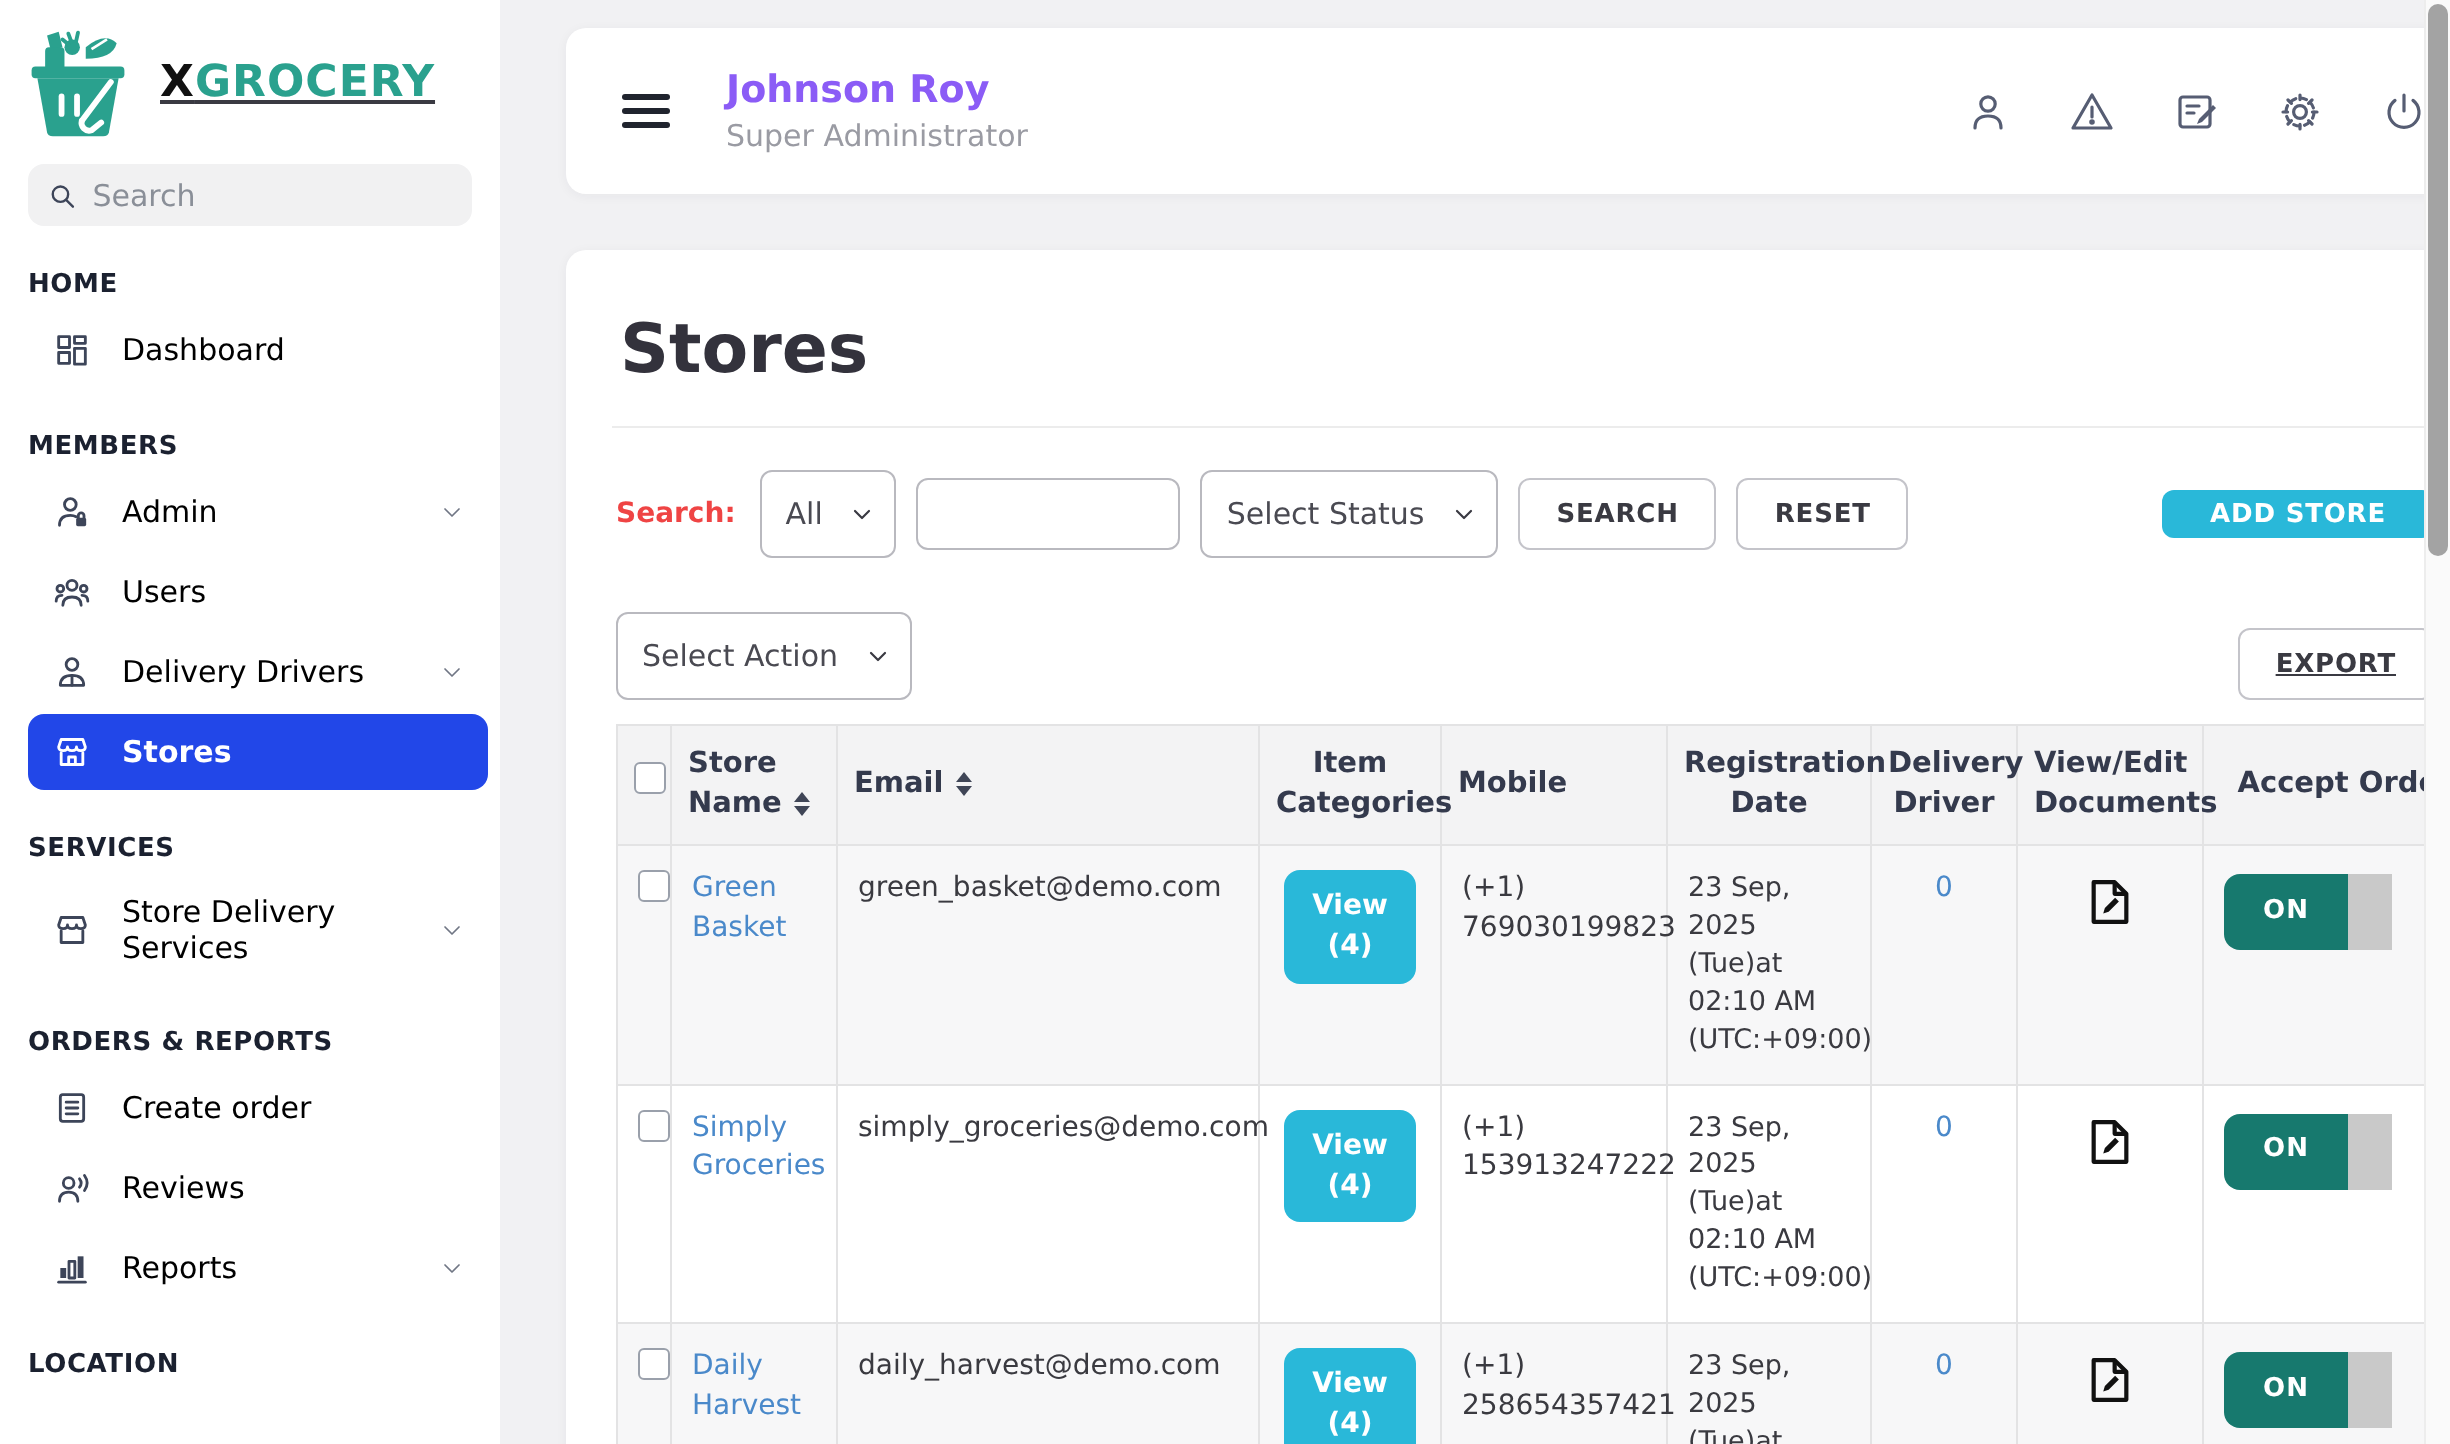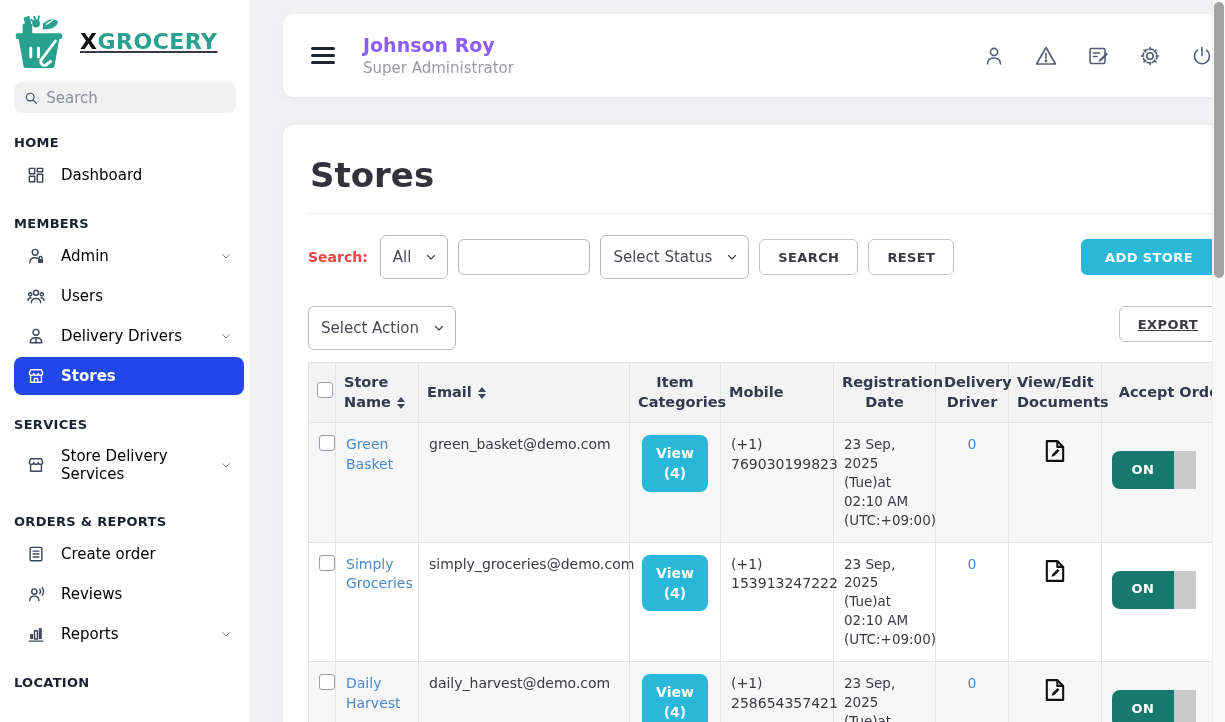--- a/index.html
+++ b/index.html
@@ -52,24 +52,24 @@
   .sel { height:44px; border:1px solid #b9b9bf; border-radius:6px; background:#fff;
     display:flex; align-items:center; gap:14px; padding:0 10px 0 12px; font-size:15px;
     color:#4a4a52; cursor:pointer; }
   .sel .chevd { width:12px; height:12px; stroke:#3a3a42; stroke-width:2.2; fill:none;
     stroke-linecap:round; stroke-linejoin:round; }
   .txt-input { height:36px; width:132px; border:1px solid #b9b9bf; border-radius:6px;
     padding:0 10px; font-size:15px; font-family:inherit; outline:none; color:#333; }
   .btn-outline { height:36px; background:#fff; border:1px solid #c4c4ca; border-radius:6px;
     font-size:13px; font-weight:bold; color:#3a3a42; letter-spacing:.4px; padding:0 18px;
     cursor:pointer; font-family:inherit; }
-  .btn-cyan { height:36px; background:#29b8d9; border:0; border-radius:6px; color:#fff;
+  .btn-cyan { height:24px; background:#29b8d9; border:0; border-radius:6px; color:#fff;
     font-size:13px; font-weight:bold; letter-spacing:.4px; padding:0 24px; cursor:pointer;
     margin-left:auto; font-family:inherit; }
-  .action-row { display:flex; align-items:flex-start; margin-top:27px; }
+  .action-row { display:flex; align-items:flex-end; margin-top:27px; }
   .action-row .btn-outline { margin-left:auto;text-decoration:underline; }
   
   .table-wrap { margin-top:12px; margin-right:-27px; overflow:hidden; }
   table { border-collapse:collapse; table-layout:fixed; width:935px; }
   th, td { border:1px solid #e3e3e4; vertical-align:top; font-size:14px; }
   thead th { background:#f3f3f4; color:#343a4d; font-weight:bold; font-size:14.5px;
     padding:10px 8px; text-align:center; height:53px; vertical-align:middle; line-height:1.35; }
   th.al, td.al { text-align:left; }
   tbody td { padding:12px 10px; height:91px; background:#fff; line-height:1.4; color:#3a3a40; }
   tbody tr.odd td { background:#f7f7f8; }
@@ -79,21 +79,21 @@
   .tri-up { width:0; height:0; border-left:4px solid transparent; border-right:4px solid transparent;
     border-bottom:5px solid #3f4556; margin-bottom:2px; }
   .tri-dn { width:0; height:0; border-left:4px solid transparent; border-right:4px solid transparent;
     border-top:5px solid #3f4556; }
   a.store-link, a.num-link { color:#4a89ca; cursor:pointer; }
   td.ctr { text-align:center; }
   .view-btn { display:inline-block; background:#29b8d9; color:#fff; font-weight:bold;
     font-size:14px; border:0; border-radius:8px; padding:8px 14px; line-height:1.45;
     cursor:pointer; font-family:inherit; }
   .doc-icon { display:inline-block; margin-top:2px; cursor:pointer; }
-  .toggle { display:inline-flex; margin-top:16px; cursor:pointer; }
+  .toggle { display:inline-flex; margin-top:2px; cursor:pointer; }
   .toggle .on { width:62px; height:38px; background:#17796e; color:#fff; font-size:13px;
     font-weight:bold; letter-spacing:.5px; display:flex; align-items:center; justify-content:center;
     border-radius:8px 0 0 8px; }
   .toggle .knob { width:22px; height:38px; background:#c9c9c9; }
   
   .scrollbar { position:fixed; top:0; right:0; width:13px; height:722px; background:#fafafa;
     border-left:1px solid #ededed; }
   .scroll-thumb { position:absolute; top:2px; left:1px; width:10px; height:276px;
     background:#a3a3a3; border-radius:6px; cursor:pointer; }
 </style>

